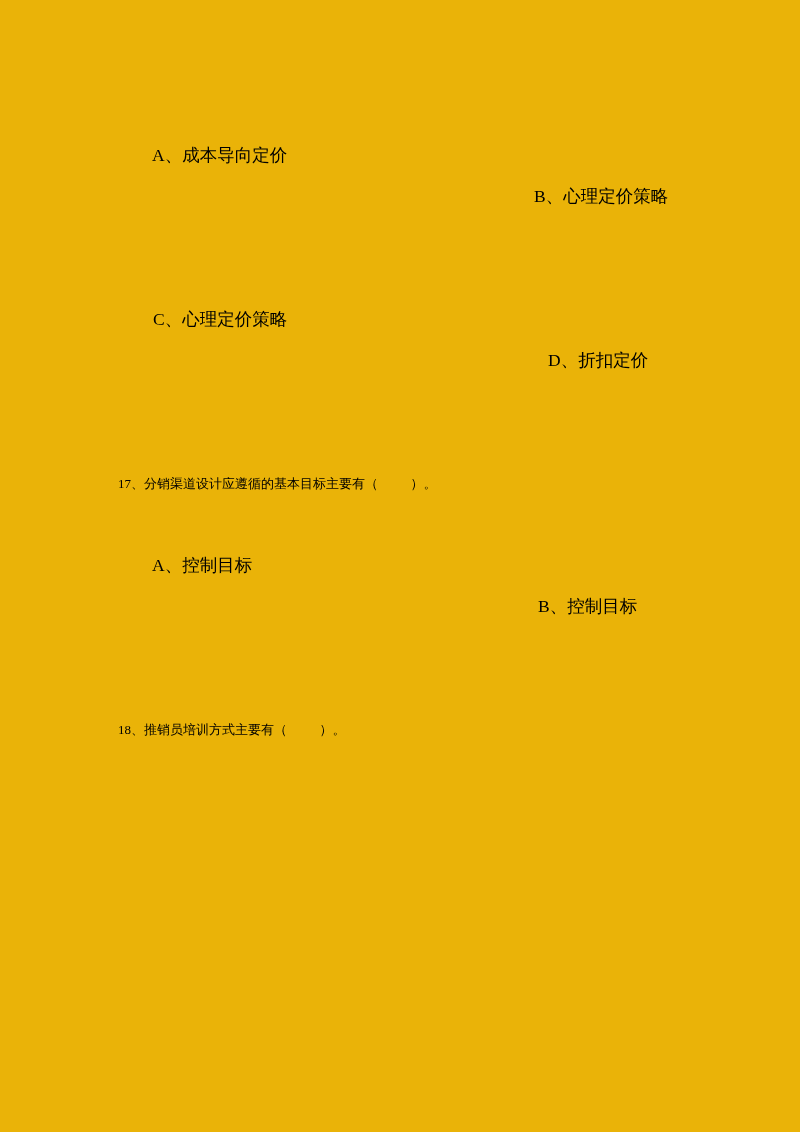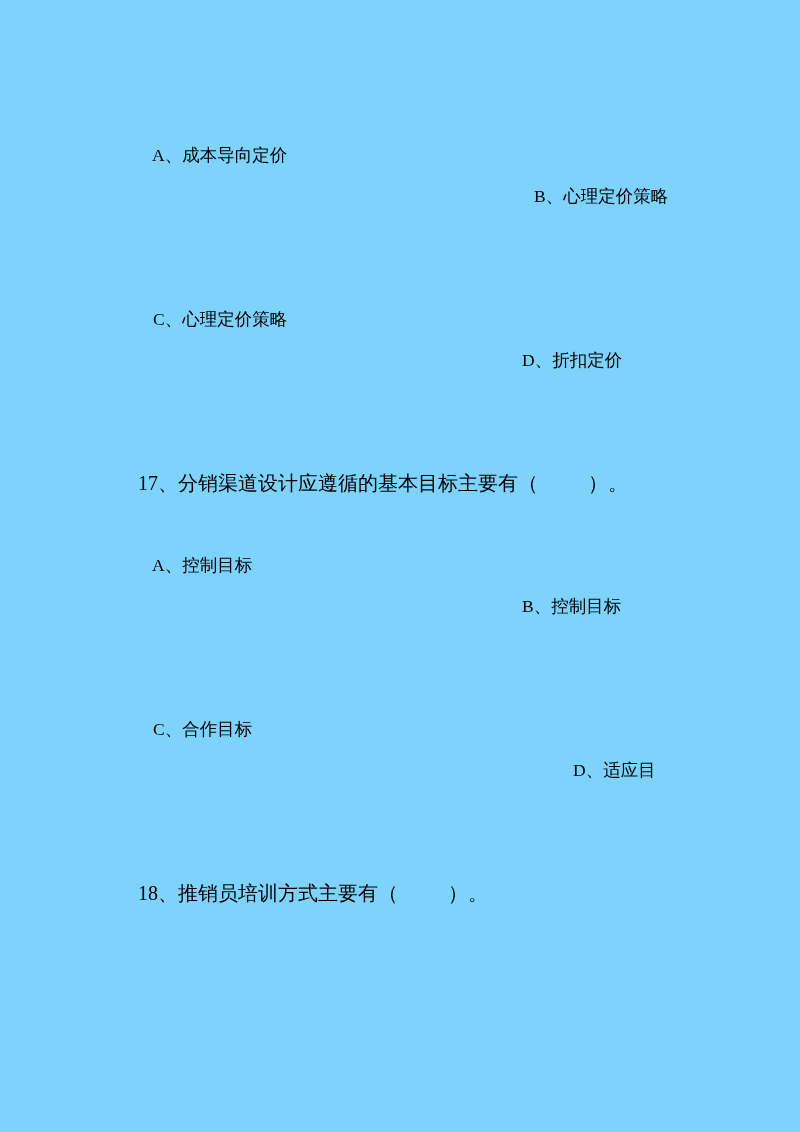--- a/index.html
+++ b/index.html
@@ -8,21 +8,21 @@
     background: #ffffff;
   }
   body {
     font-family: "Liberation Serif", "DejaVu Serif", serif;
     color: #000000;
   }
   .page {
     position: relative;
     width: 800px;
     height: 1132px;
-    background: #7dd3fc;
+    background: #eab308;
     overflow: hidden;
   }
   .content {
     position: absolute;
     left: 118px;
     top: 94px;
     width: 570px;
   }
   .block {
     margin: 0;
@@ -35,54 +35,49 @@
     position: relative;
     font-size: 17.5px;
     line-height: 41px;
     white-space: pre;
   }
   .row .right {
     position: absolute;
     white-space: pre;
   }
   .qline {
-    font-size: 20px;
+    font-size: 13px;
     line-height: 41px;
     white-space: pre;
-    margin-left: 20px;
   }
 </style>
 </head>
 <body>
 
 <div class="page">
   <div class="content">
 
     <div class="block">
       <div class="row">
         <span>A、成本导向定价</span>
         <span class="right" style="left:380px;margin-left:36px;">B、心理定价策略</span>
       </div>
       <div class="row">
         <span>C、心理定价策略</span>
-        <span class="right" style="left:404px;">D、折扣定价</span>
+        <span class="right" style="left:430px;">D、折扣定价</span>
       </div>
     </div>
 
     <div class="gap"></div>
 
     <div class="block">
       <div class="qline">17、分销渠道设计应遵循的基本目标主要有（          ）。</div>
       <div class="row">
         <span>A、控制目标</span>
-        <span class="right" style="left:404px;">B、控制目标</span>
-      </div>
-      <div class="row">
-        <span>C、合作目标</span>
-        <span class="right" style="left:455px;">D、适应目</span>
+        <span class="right" style="left:420px;">B、控制目标</span>
       </div>
     </div>
 
     <div class="gap"></div>
 
     <div class="block">
       <div class="qline">18、推销员培训方式主要有（          ）。</div>
 
     </div>
 

